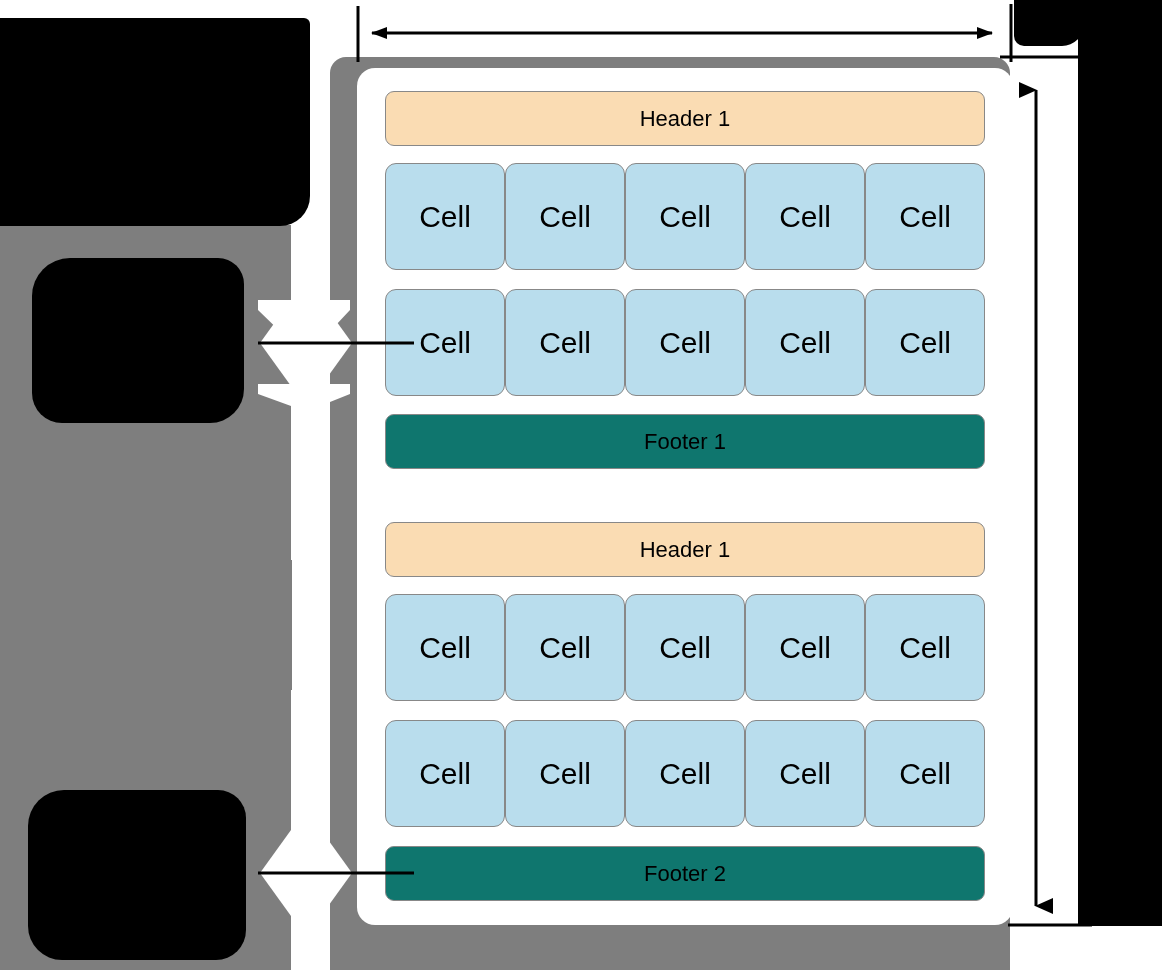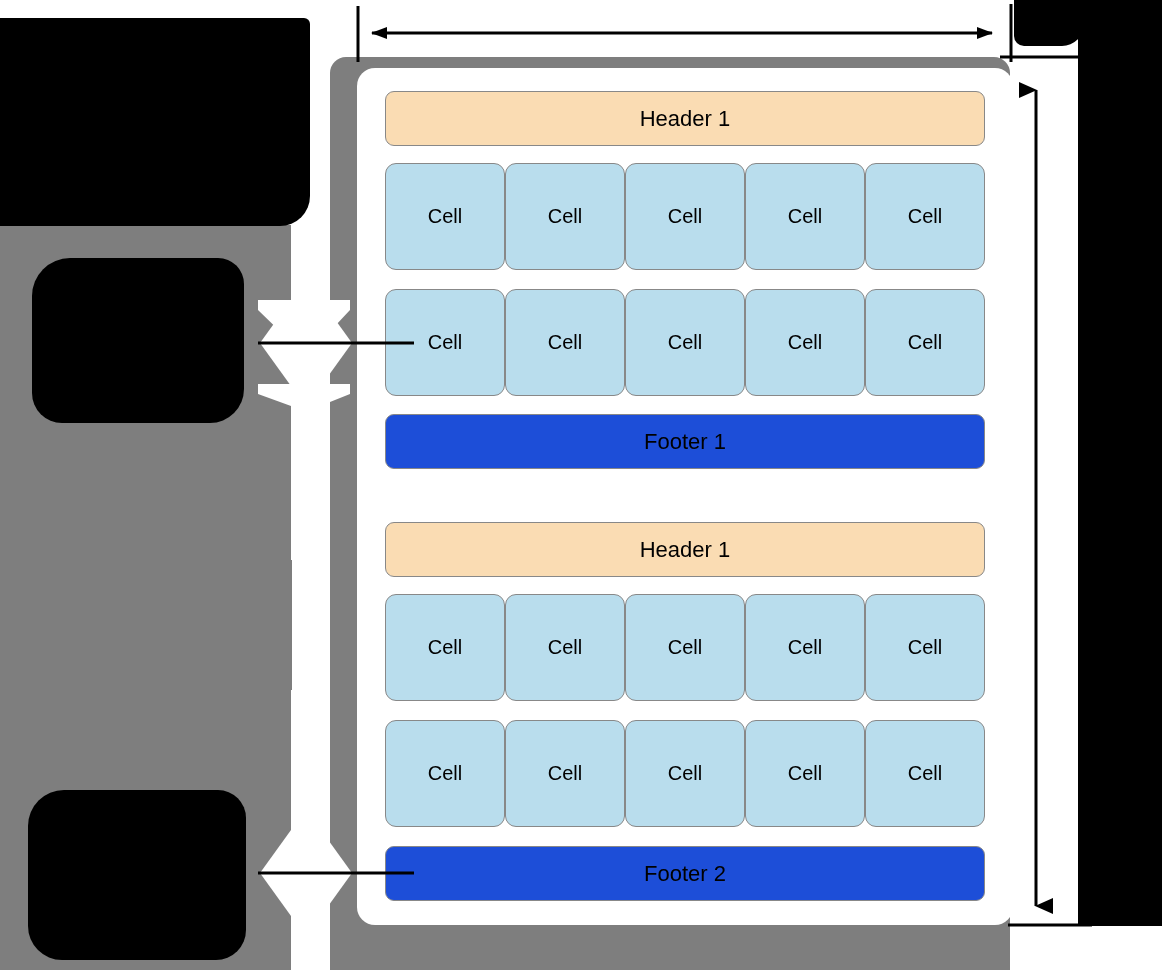--- a/index.html
+++ b/index.html
@@ -98,38 +98,38 @@
     height: 55px;
     border: 1.5px solid #888888;
     border-radius: 9px;
     display: flex;
     align-items: center;
     justify-content: center;
     font-size: 22px;
     color: #000000;
   }
   .band.header { background: #fadcb3; }
-  .band.footer { background: #1d4ed8; }
+  .band.footer { background: #0f766e; }
 
   .cell-row {
     display: flex;
     justify-content: space-between;
     width: 600px;
   }
   .cell {
     box-sizing: border-box;
     width: 128px;
     height: 107px;
     background: #b9dded;
     border: 1.5px solid #888888;
     border-radius: 11px;
     display: flex;
     align-items: center;
     justify-content: center;
-    font-size: 20px;
+    font-size: 30px;
     color: #000000;
   }
 
   
   .svg-overlay {
     position: absolute;
     left: 0;
     top: 0;
     width: 1162px;
     height: 970px;

